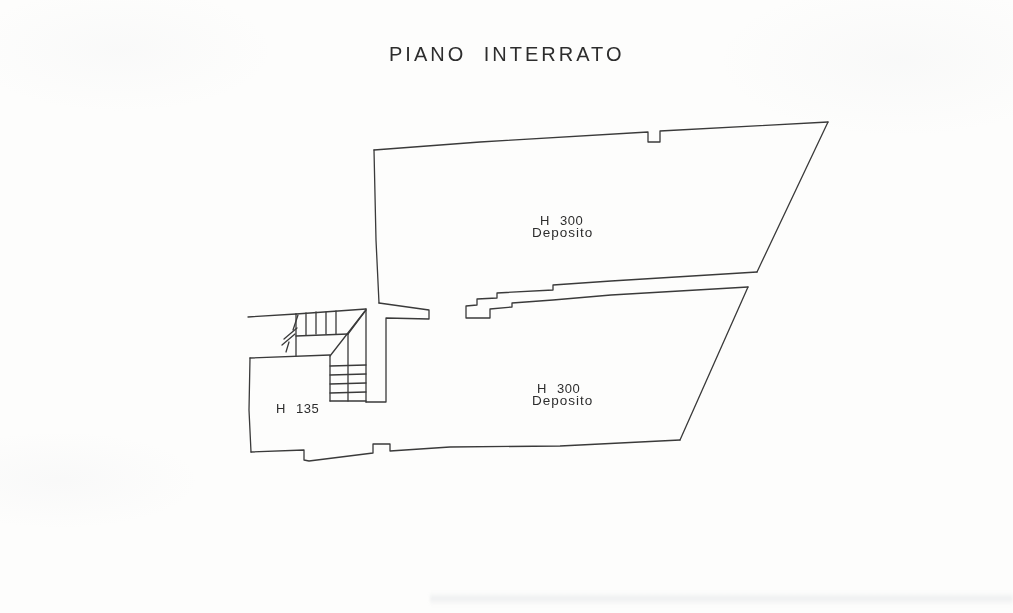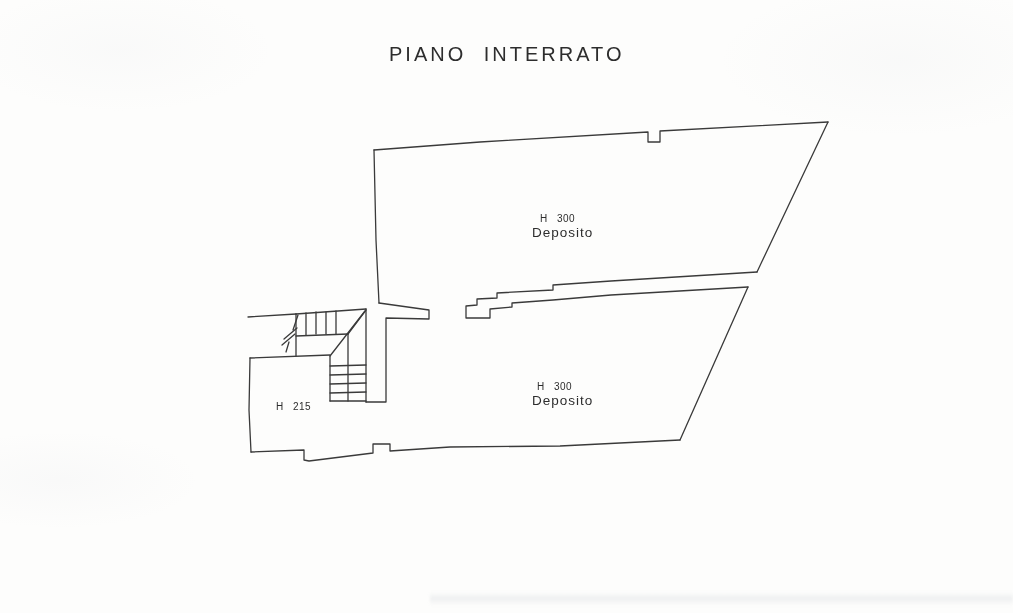--- a/index.html
+++ b/index.html
@@ -57,21 +57,21 @@
     left: 389px;
     top: 44px;
     transform: scaleY(1.05);
   }
   .room-name {
     font-size: 13.5px;
     letter-spacing: 1px;
     margin-top: 35px;
   }
   .room-height {
-    font-size: 10px;
+    font-size: 13px;
     letter-spacing: 0.5px;
     word-spacing: 6px;
   }
   .lbl-dep-upper   { left: 532px; top: 191px; }
   .lbl-h-upper     { left: 540px; top: 214px; }
   .lbl-dep-lower   { left: 532px; top: 359px; }
   .lbl-h-lower     { left: 537px; top: 382px; }
   .lbl-h-stair     { left: 276px; top: 402px; }
 </style>
 </head>
@@ -150,14 +150,14 @@
   </svg>
 
   <div class="lbl plan-title">PIANO INTERRATO</div>
 
   <div class="lbl room-name lbl-dep-upper">Deposito</div>
   <div class="lbl room-height lbl-h-upper">H 300</div>
 
   <div class="lbl room-name lbl-dep-lower">Deposito</div>
   <div class="lbl room-height lbl-h-lower">H 300</div>
 
-  <div class="lbl room-height lbl-h-stair">H 215</div>
+  <div class="lbl room-height lbl-h-stair">H 135</div>
 </div>
 
 </body></html>

